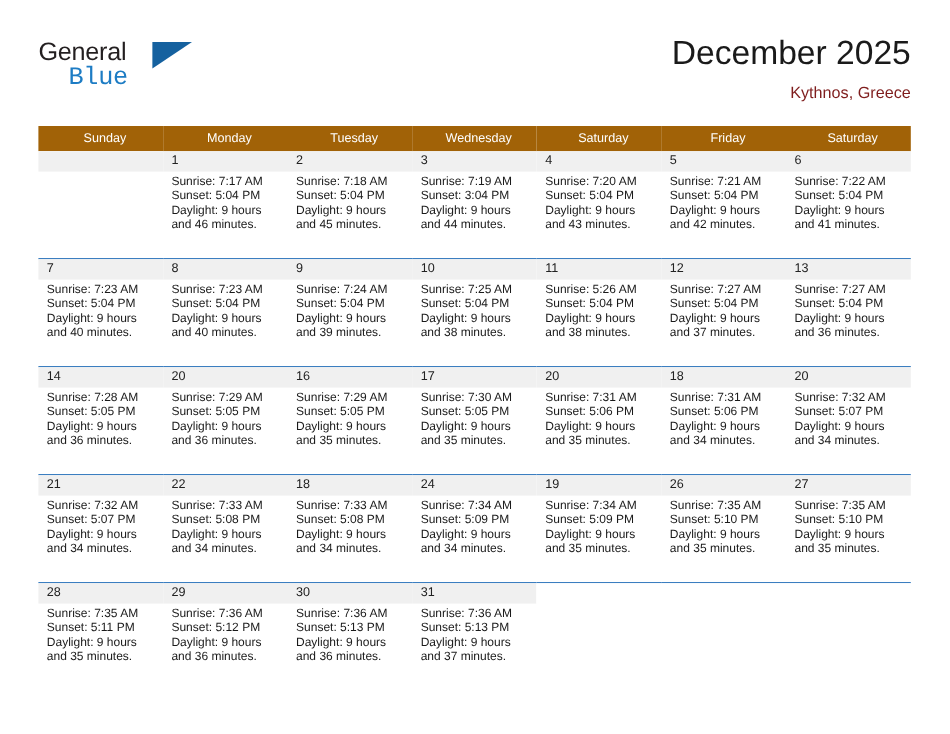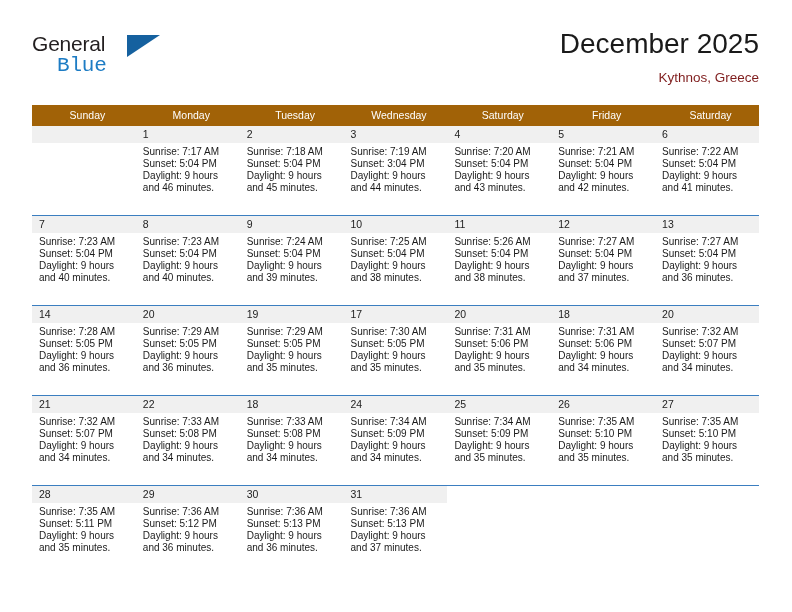--- a/index.html
+++ b/index.html
@@ -323,21 +323,21 @@
             <div class="daycell">
               <div class="daynum-band">20</div>
               <div class="details">Sunrise: 7:29 AM
 Sunset: 5:05 PM
 Daylight: 9 hours
 and 36 minutes.</div>
             </div>
           </td>
           <td>
             <div class="daycell">
-              <div class="daynum-band">19</div>
+              <div class="daynum-band">16</div>
               <div class="details">Sunrise: 7:29 AM
 Sunset: 5:05 PM
 Daylight: 9 hours
 and 35 minutes.</div>
             </div>
           </td>
           <td>
             <div class="daycell">
               <div class="daynum-band">17</div>
               <div class="details">Sunrise: 7:30 AM
@@ -406,21 +406,21 @@
             <div class="daycell">
               <div class="daynum-band">24</div>
               <div class="details">Sunrise: 7:34 AM
 Sunset: 5:09 PM
 Daylight: 9 hours
 and 34 minutes.</div>
             </div>
           </td>
           <td>
             <div class="daycell">
-              <div class="daynum-band">25</div>
+              <div class="daynum-band">19</div>
               <div class="details">Sunrise: 7:34 AM
 Sunset: 5:09 PM
 Daylight: 9 hours
 and 35 minutes.</div>
             </div>
           </td>
           <td>
             <div class="daycell">
               <div class="daynum-band">26</div>
               <div class="details">Sunrise: 7:35 AM

